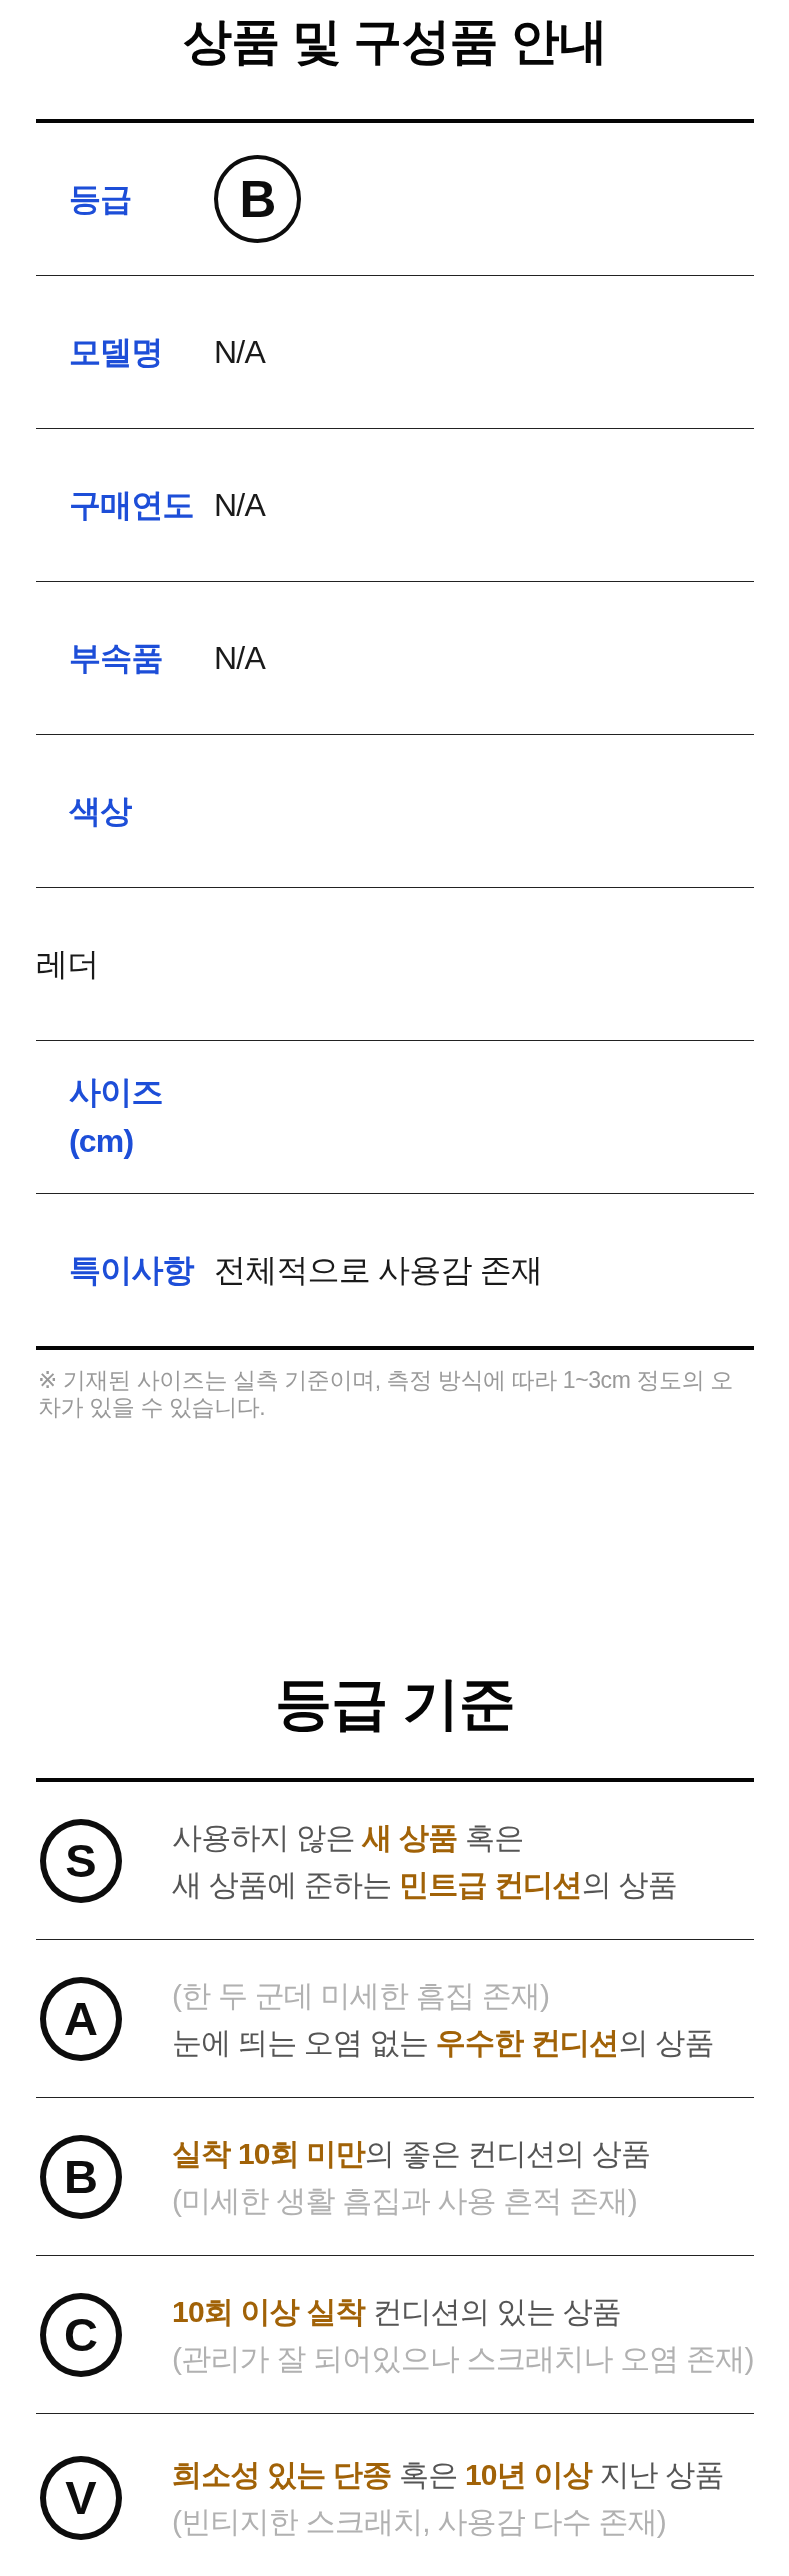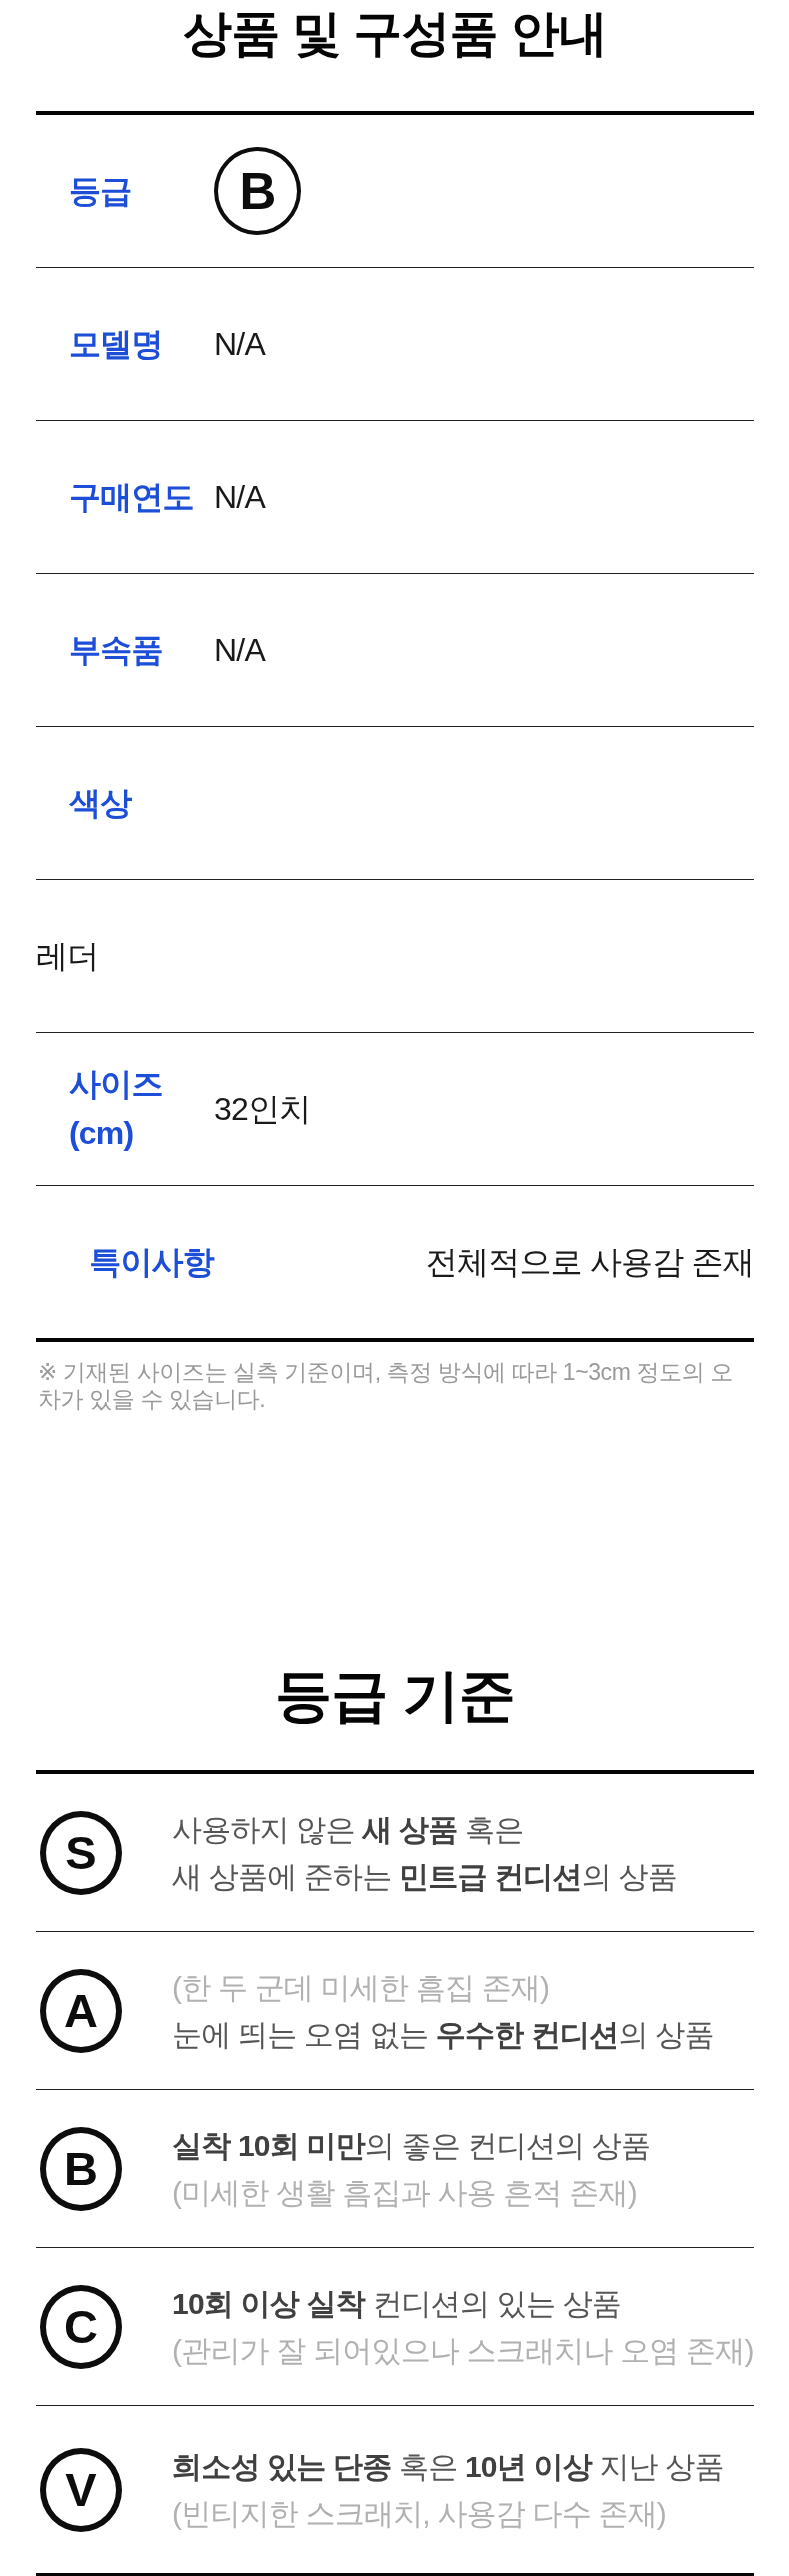--- a/index.html
+++ b/index.html
@@ -1,41 +1,41 @@
 <!DOCTYPE html>
 <html style="font-size:12.6px"><head>
 <meta charset="utf-8">
 <style>
   html, body { margin:0; padding:0; background:#ffffff; }
   body { width:790px; height:2576px; font-family:"Liberation Sans","DejaVu Sans",sans-serif; color:#111; position:relative; overflow:hidden; }
 
-  .s1-title { padding-top:7px; font-size:49px; line-height:52px; font-weight:700; text-align:center; color:#050505; letter-spacing:-0.8px; }
+  .s1-title { padding-top:15px; font-size:49px; line-height:52px; font-weight:700; text-align:center; color:#050505; letter-spacing:-0.8px; }
 
   .table { margin:52px 36px 0 36px; border-top:4.7px solid #050505; border-bottom:4.7px solid #050505; }
   .trow { display:flex; align-items:center; min-height:152px; border-bottom:1.6px solid #222; }
-  .trow:last-child { border-bottom:none;text-align:right; }
+  .trow:last-child { border-bottom:none; }
   .tlabel { width:145px; padding-left:33px; flex:0 0 auto; font-size:32px; line-height:49px; font-weight:700; color:#1d4ed8; letter-spacing:-0.8px; }
   .tvalue { flex:1 1 auto; font-size:32px; line-height:41px; font-weight:400; color:#1a1a1a; letter-spacing:-0.8px; }
 
   .circle { border-radius:50%; display:flex; align-items:center; justify-content:center; box-sizing:border-box; background:#fff; }
   .circle-table { width:87px; height:88px; border:4.7px solid #0d0d0d; }
   .circle-table .circle-letter { font-size:51px; font-weight:700; color:#0d0d0d; }
   .circle-grade { width:82px; height:84px; border:6.3px solid #0d0d0d; margin-left:4px; flex:0 0 auto; }
   .circle-grade .circle-letter { font-size:47px; font-weight:700; color:#0d0d0d; }
 
   .note { margin:17.4px 36px 0 38px; font-size:23px; line-height:27px; color:#999999; letter-spacing:-0.4px; }
 
   .s2-title { margin-top:256px; font-size:57px; line-height:52px; font-weight:700; text-align:center; color:#050505; letter-spacing:-0.8px; }
 
   .gtable { margin:49px 36px 0 36px; border-top:4px solid #050505; border-bottom:4.7px solid #050505; }
   .grow { display:flex; align-items:center; min-height:157px; border-bottom:1.6px solid #222; }
   .grow:last-child { border-bottom:none; min-height:167px; }
   .gtext { margin-left:50px; }
   .gline { font-size:30px; line-height:47px; font-weight:400; color:#555555; letter-spacing:-0.8px; }
-  .gline b { font-weight:700; color:#404040; }
+  .gline b { font-weight:700; color:#a16207; }
   .gline.muted { color:#b1b1b1; }
 </style>
 </head>
 <body>
 
 <div class="s1-title">상품 및 구성품 안내</div>
 
 <div class="table">
   <div class="trow">
     <div class="tlabel">등급</div>
@@ -61,21 +61,20 @@
     <div class="tlabel">색상</div>
   </div>
   <div class="trow">
     <div class="tvalue">레더</div>
   </div>
   <div class="trow">
     <div class="tlabel">
       <div>사이즈</div>
       <div>(cm)</div>
     </div>
-    <div class="tvalue">32인치</div>
   </div>
   <div class="trow">
     <div class="tlabel">특이사항</div>
     <div class="tvalue">전체적으로 사용감 존재</div>
   </div>
 </div>
 
 <div class="note">※ 기재된 사이즈는 실측 기준이며, 측정 방식에 따라 1~3cm 정도의 오차가 있을 수 있습니다.</div>
 
 <div class="s2-title">등급 기준</div>

